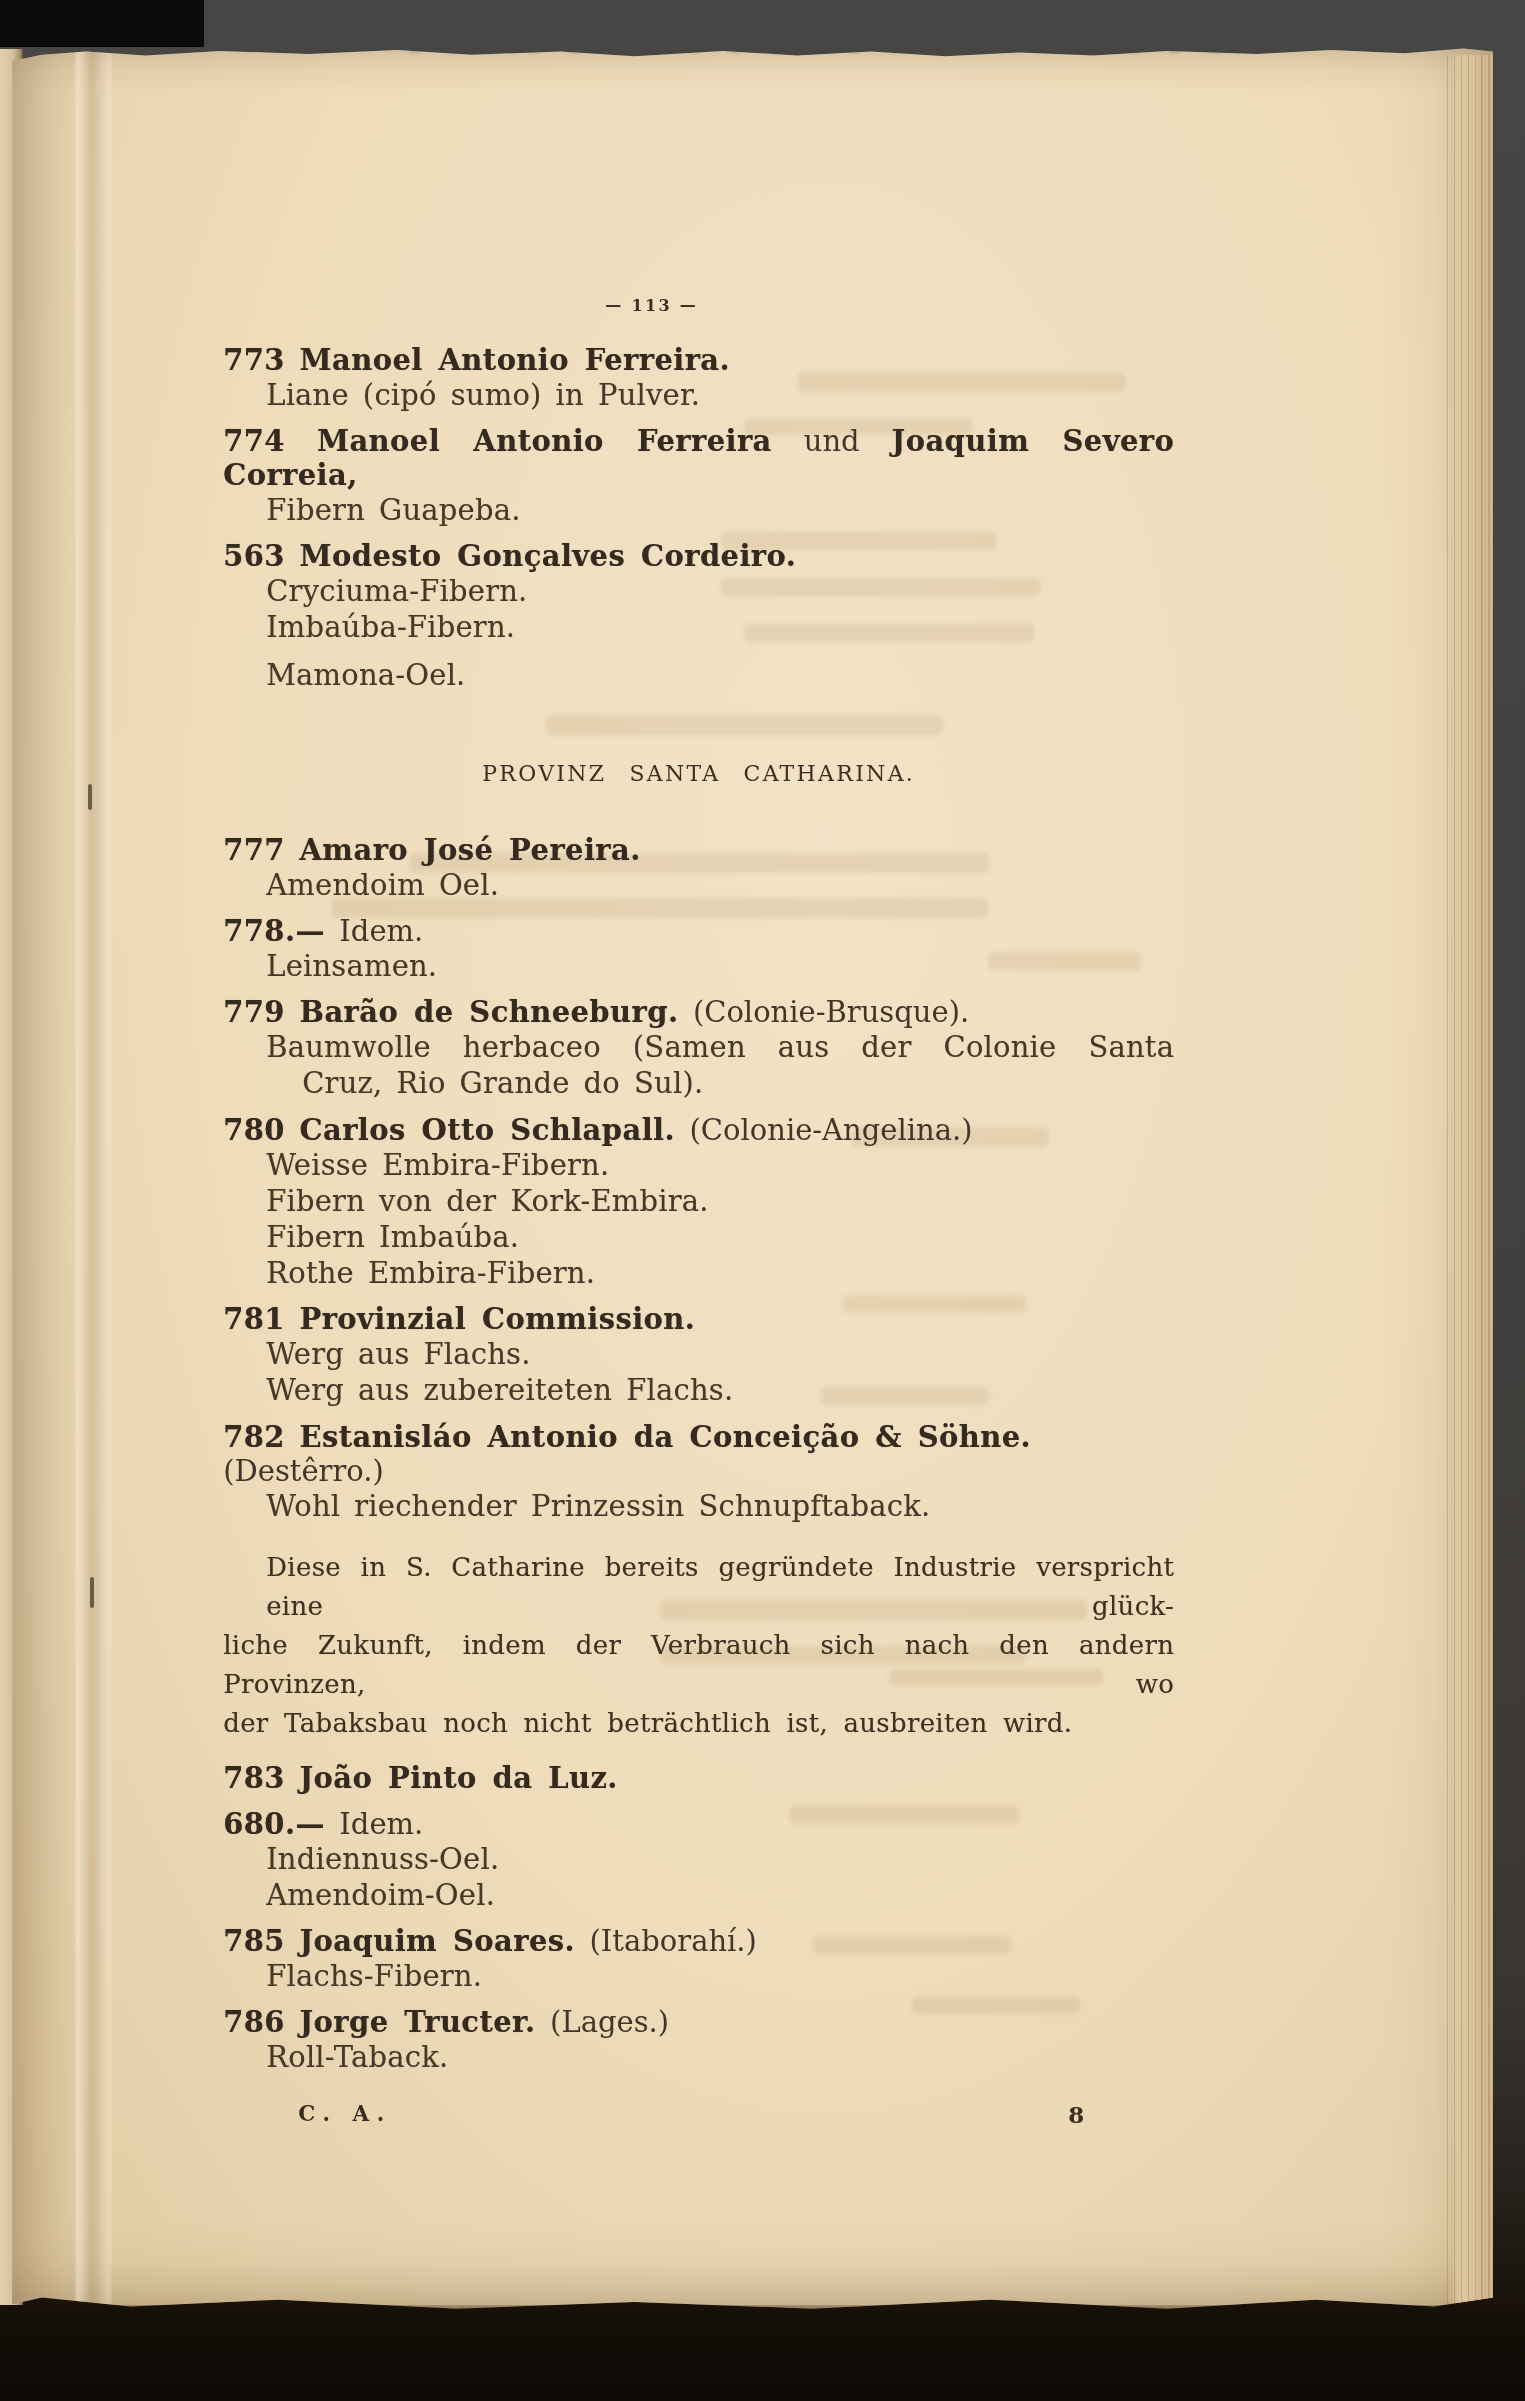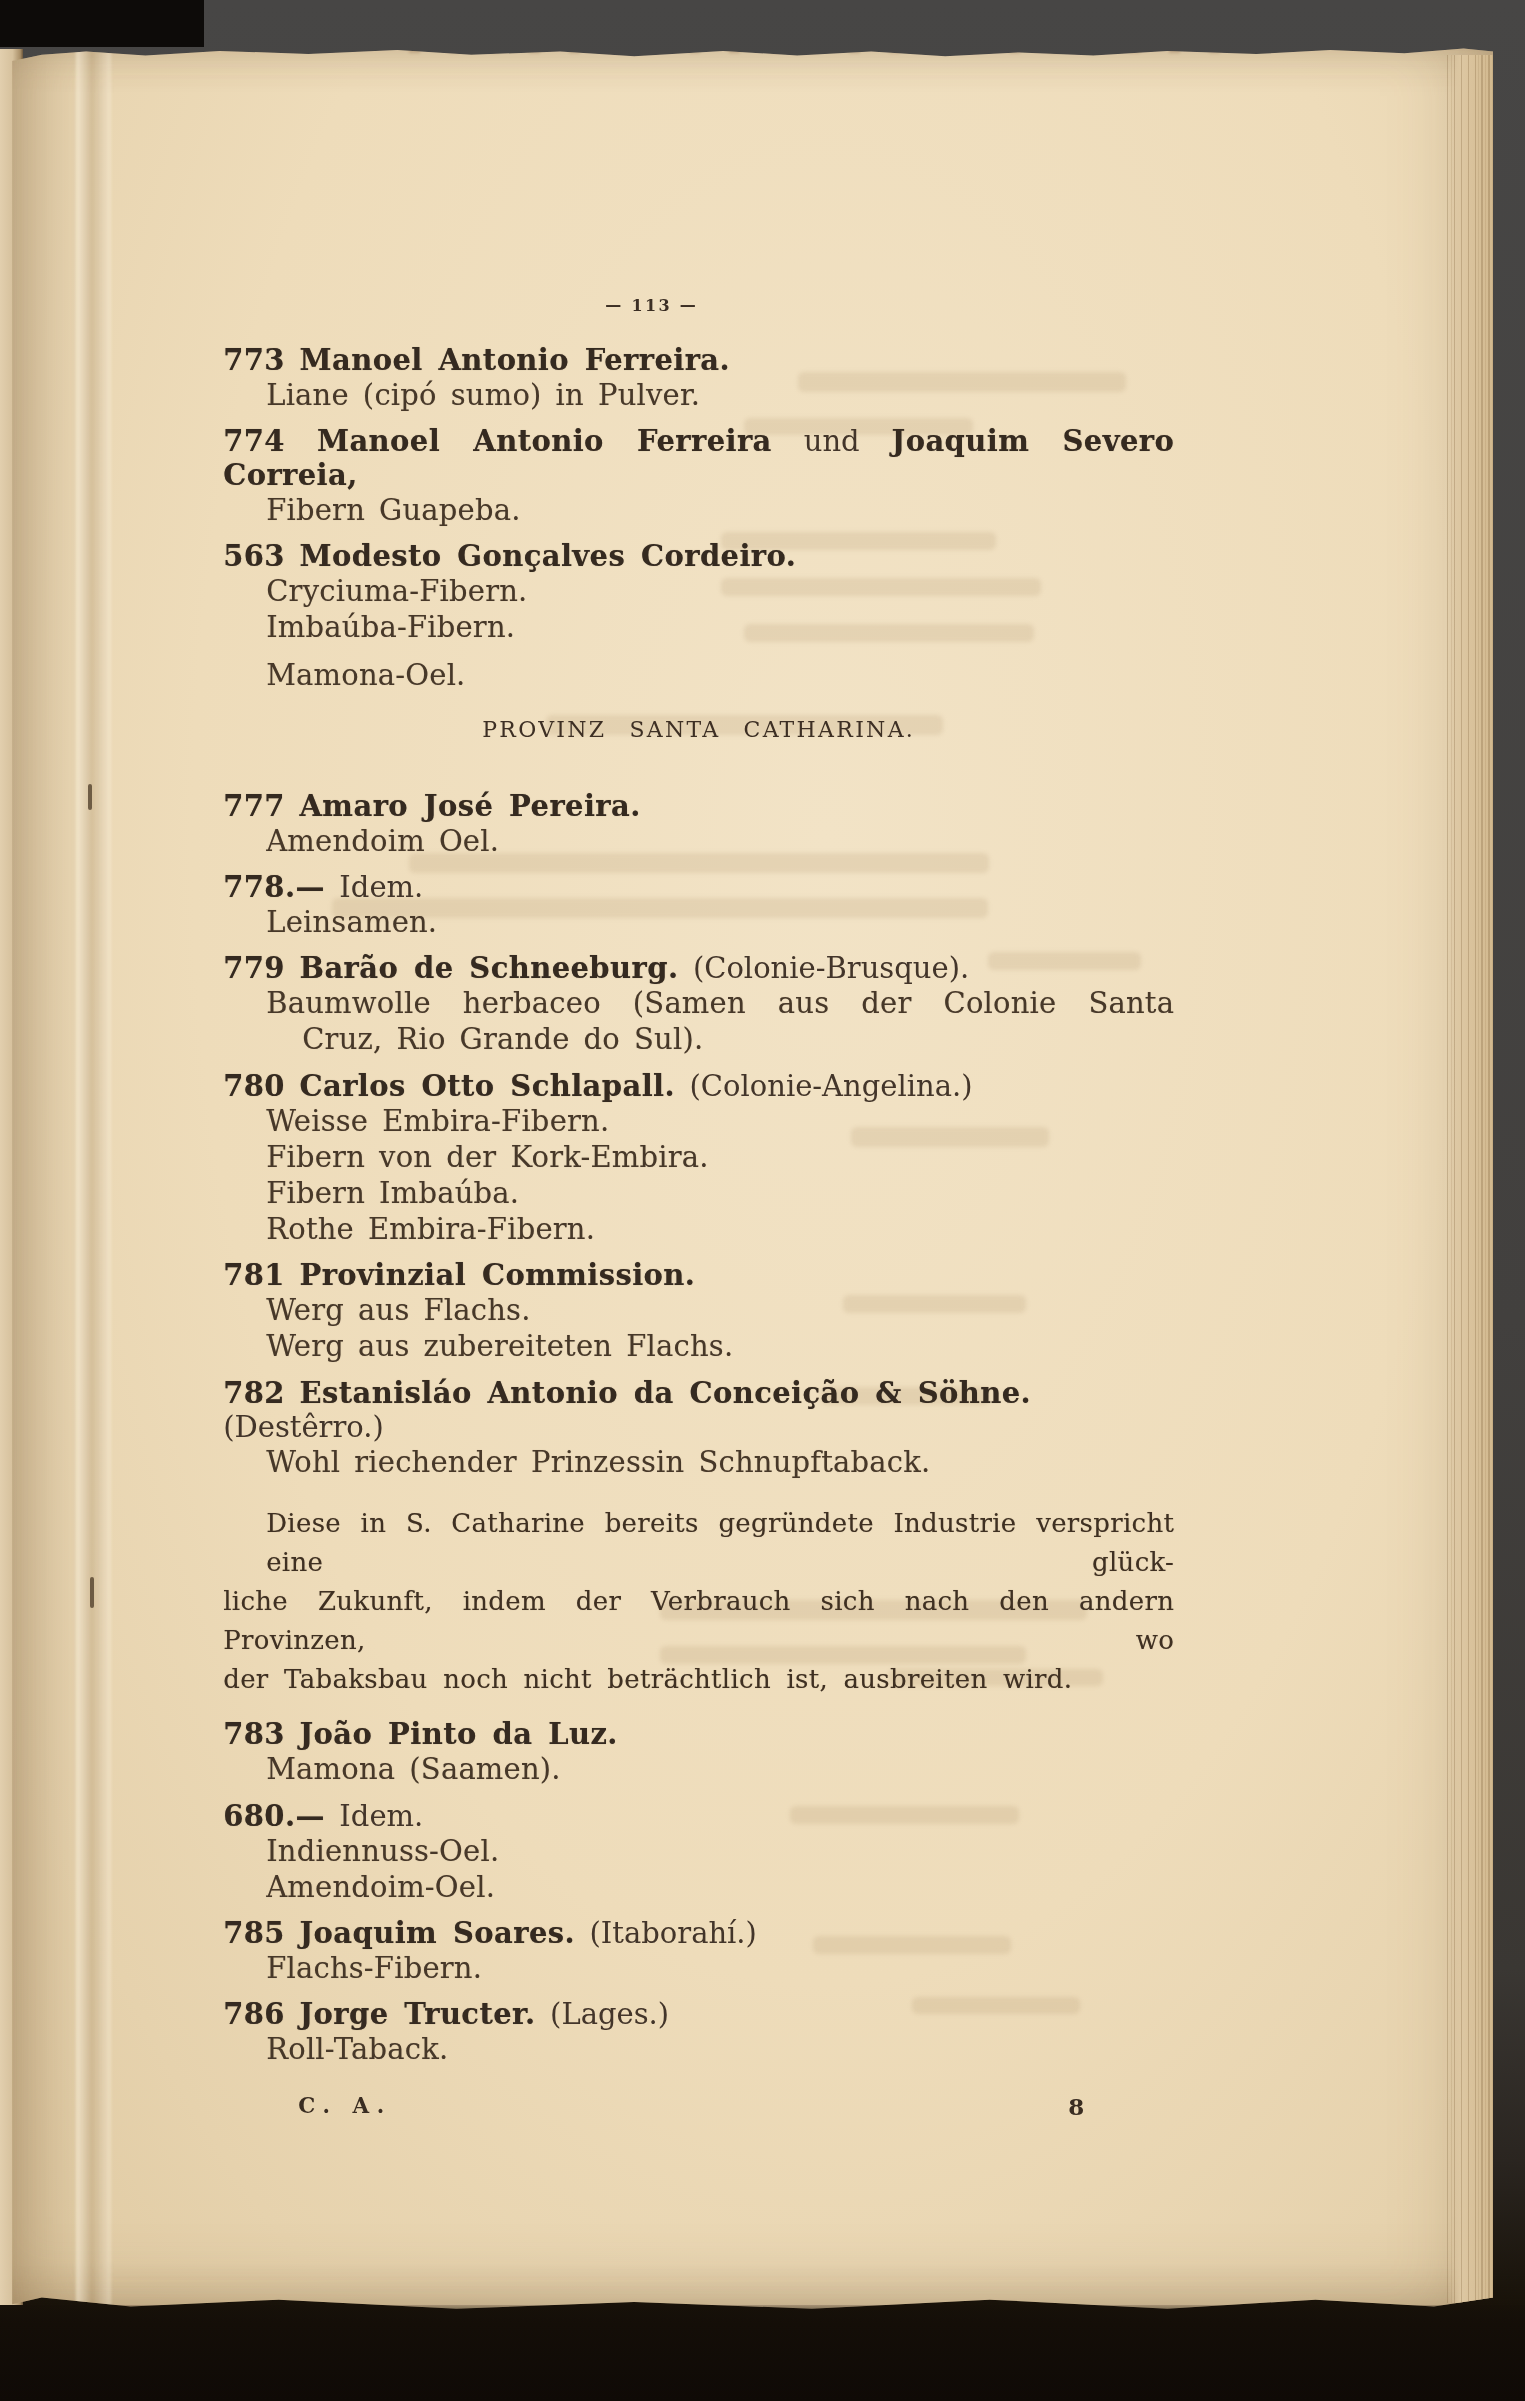--- a/index.html
+++ b/index.html
@@ -45,21 +45,21 @@
   .page-number{font-size:16px;letter-spacing:2.3px;text-align:center;width:427px;margin:0 auto 27.5px auto;
     transform:translateX(-47px);color:#3c2f24;font-weight:bold;}
   .entry{margin-top:11.4px;}
   .entry-header{font-size:29px;line-height:34px;color:#352a20;word-spacing:5.3px;}
   .entry-number,.seg-bold{font-weight:bold;letter-spacing:0.4px;text-shadow:0 0 0.8px rgba(52,38,24,.45);}
   .seg-reg{font-weight:normal;color:#43352a;}
   .item-line{font-size:29px;line-height:36px;padding-left:43px;word-spacing:4.6px;letter-spacing:0.2px;
     color:#473829;text-shadow:0 0 0.8px rgba(64,46,28,.30);}
   .item-line.indent2{padding-left:79px;}
   .stretch{text-align:justify;text-align-last:justify;}
-  .section-title{margin-top:24px;margin-bottom:47px;text-align:center;font-size:22px;
+  .section-title{margin-top:68px;margin-bottom:47px;text-align:center;font-size:22px;
     letter-spacing:2.3px;word-spacing:13.7px;color:#3d2f24;}
   .note-paragraph{margin-top:24.4px;margin-bottom:18.3px;color:#3f3022;}
   .note-line{font-size:26px;line-height:39px;letter-spacing:0.3px;word-spacing:6.9px;
     text-shadow:0 0 0.8px rgba(58,42,26,.35);}
   .note-line.first{padding-left:43px;}
   .footer-row{margin-top:26px;position:relative;height:34px;}
   .printer-mark{position:absolute;left:75px;font-size:21.4px;font-weight:bold;letter-spacing:7.6px;color:#3a2d22;}
   .signature-mark{position:absolute;left:845px;font-size:23px;font-weight:bold;color:#3a2d22;}
 </style>
 </head>
@@ -144,21 +144,20 @@
         <div class="entry-header"><span class="entry-number">782</span> <span class="seg-bold">Estanisláo Antonio da Conceição &amp; Söhne.</span><span class="seg-reg"> (Destêrro.)</span></div>
         <div class="item-line">Wohl riechender Prinzessin Schnupftaback.</div>
       </div>
       <div class="note-paragraph">
         <div class="note-line first stretch">Diese in S. Catharine bereits gegründete Industrie verspricht eine glück-</div>
         <div class="note-line stretch">liche Zukunft, indem der Verbrauch sich nach den andern Provinzen, wo</div>
         <div class="note-line">der Tabaksbau noch nicht beträchtlich ist, ausbreiten wird.</div>
       </div>
       <div class="entry">
         <div class="entry-header"><span class="entry-number">783</span> <span class="seg-bold">João Pinto da Luz.</span></div>
-        <div class="item-line">Mamona (Saamen).</div>
       </div>
       <div class="entry">
         <div class="entry-header"><span class="entry-number">680.—</span> <span class="seg-reg">Idem.</span></div>
         <div class="item-line">Indiennuss-Oel.</div>
         <div class="item-line">Amendoim-Oel.</div>
       </div>
       <div class="entry">
         <div class="entry-header"><span class="entry-number">785</span> <span class="seg-bold">Joaquim Soares.</span><span class="seg-reg"> (Itaborahí.)</span></div>
         <div class="item-line">Flachs-Fibern.</div>
       </div>

